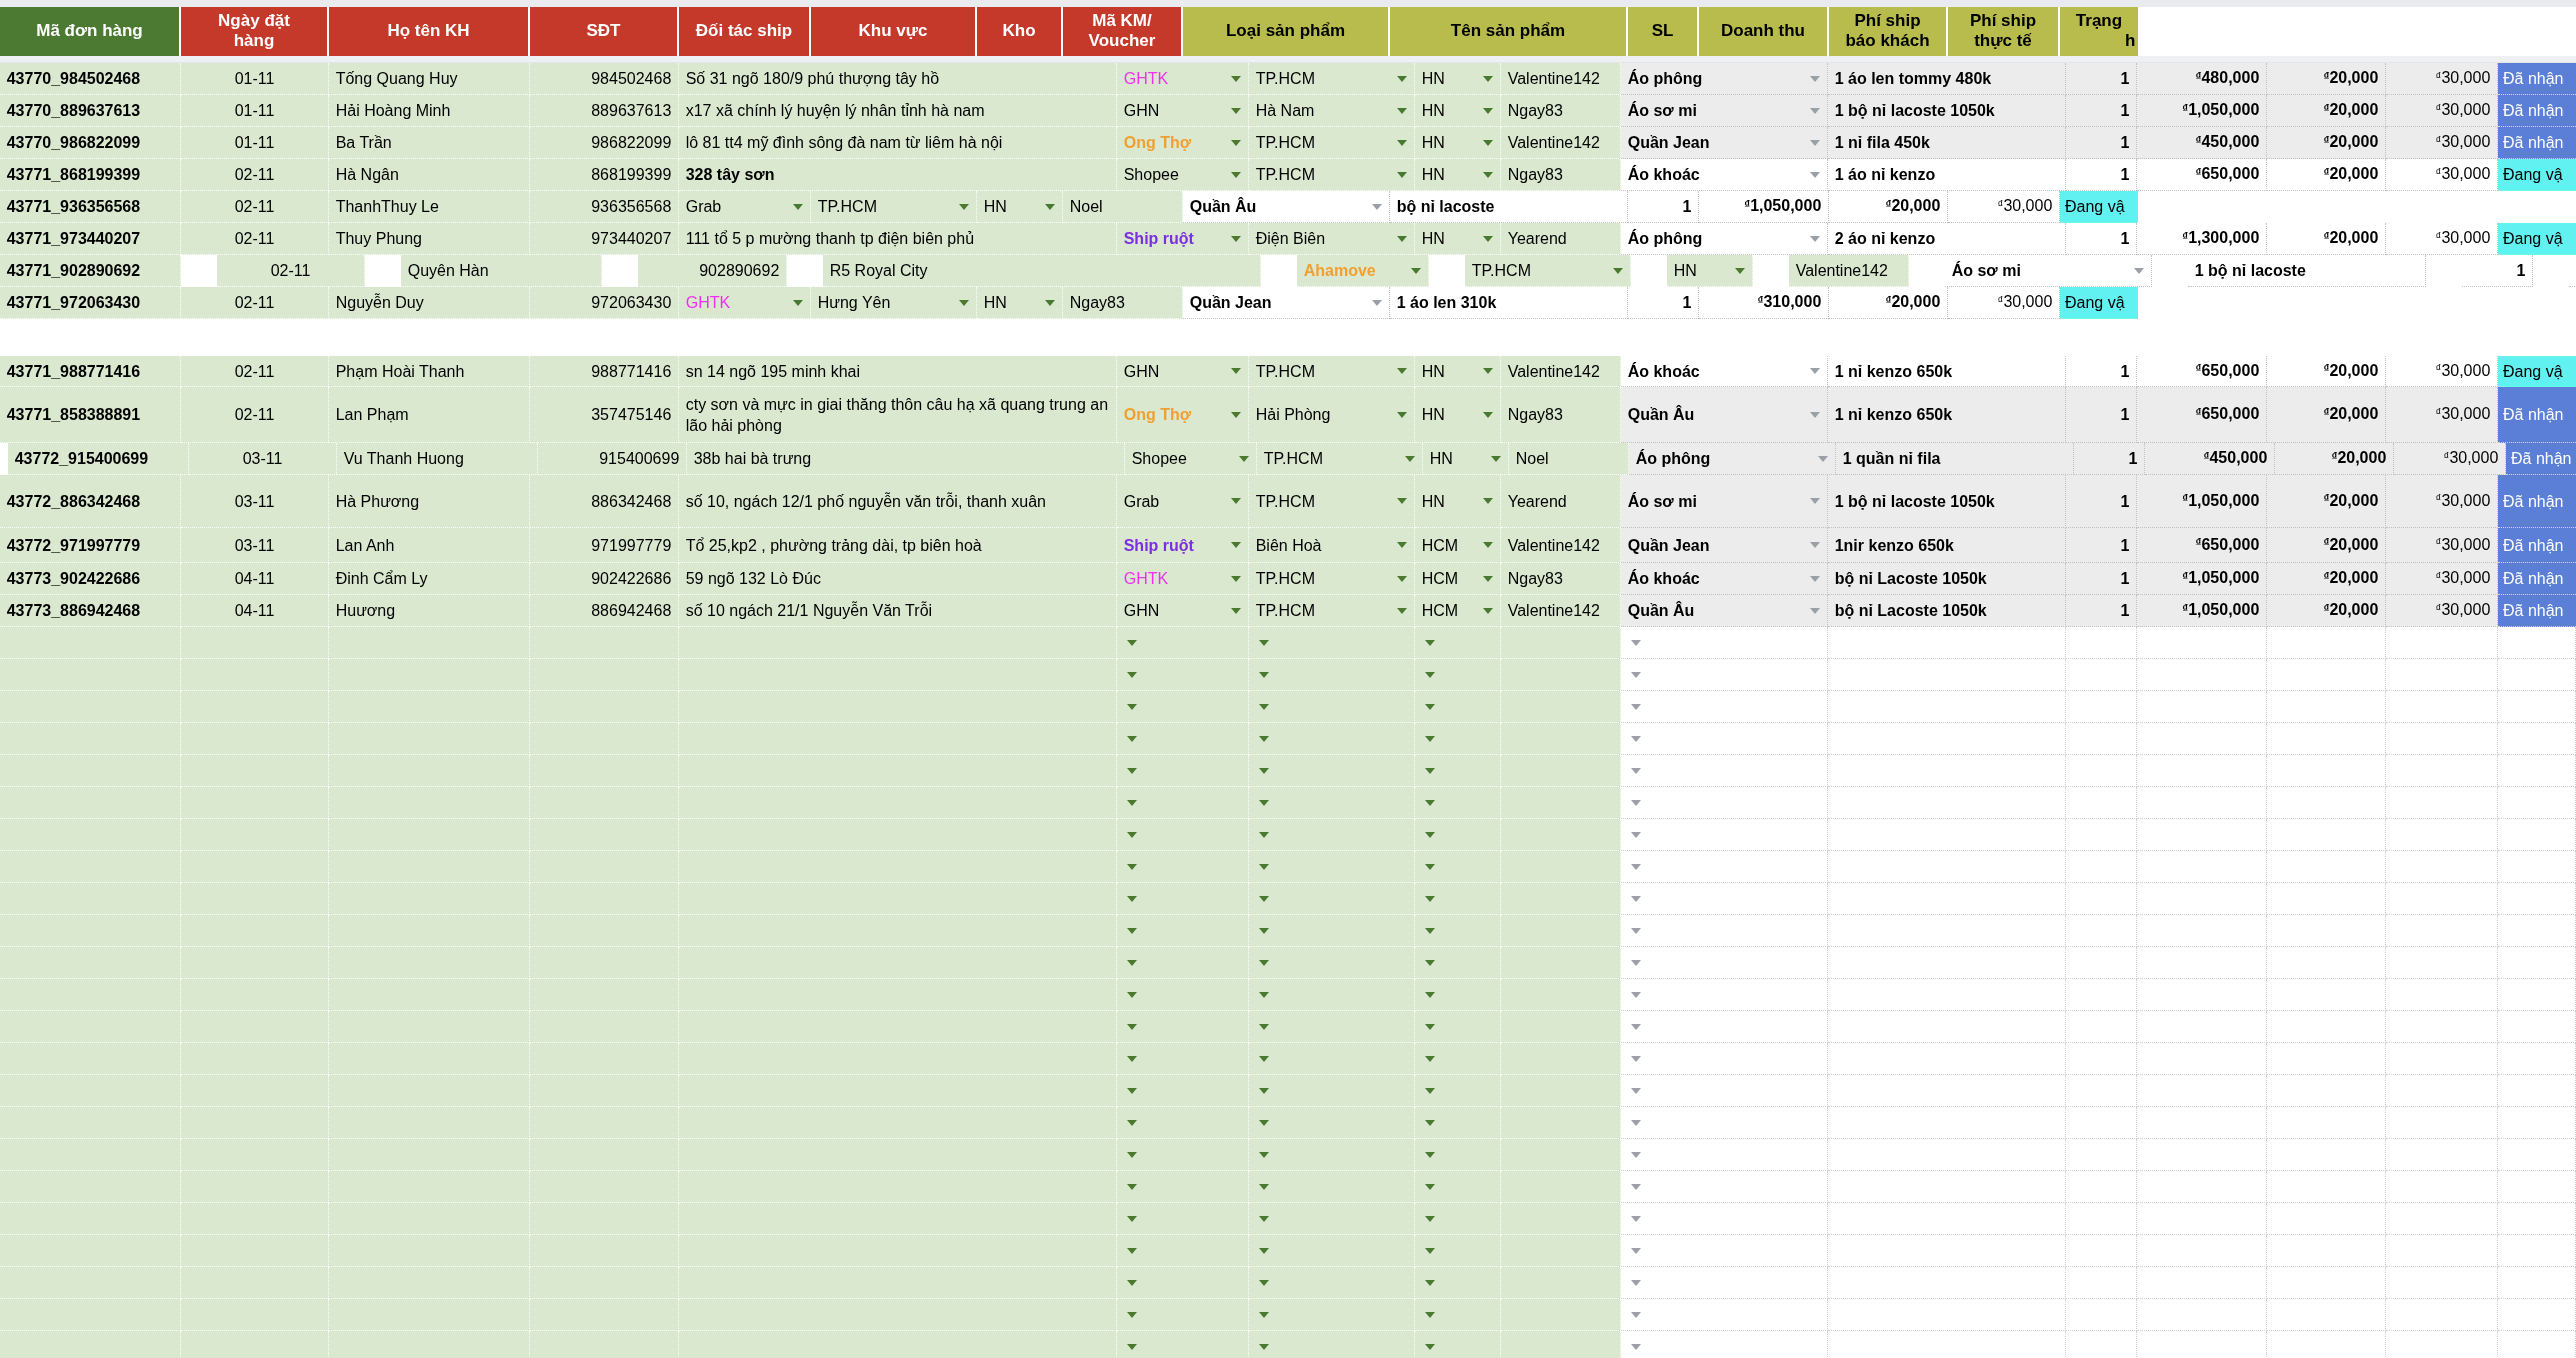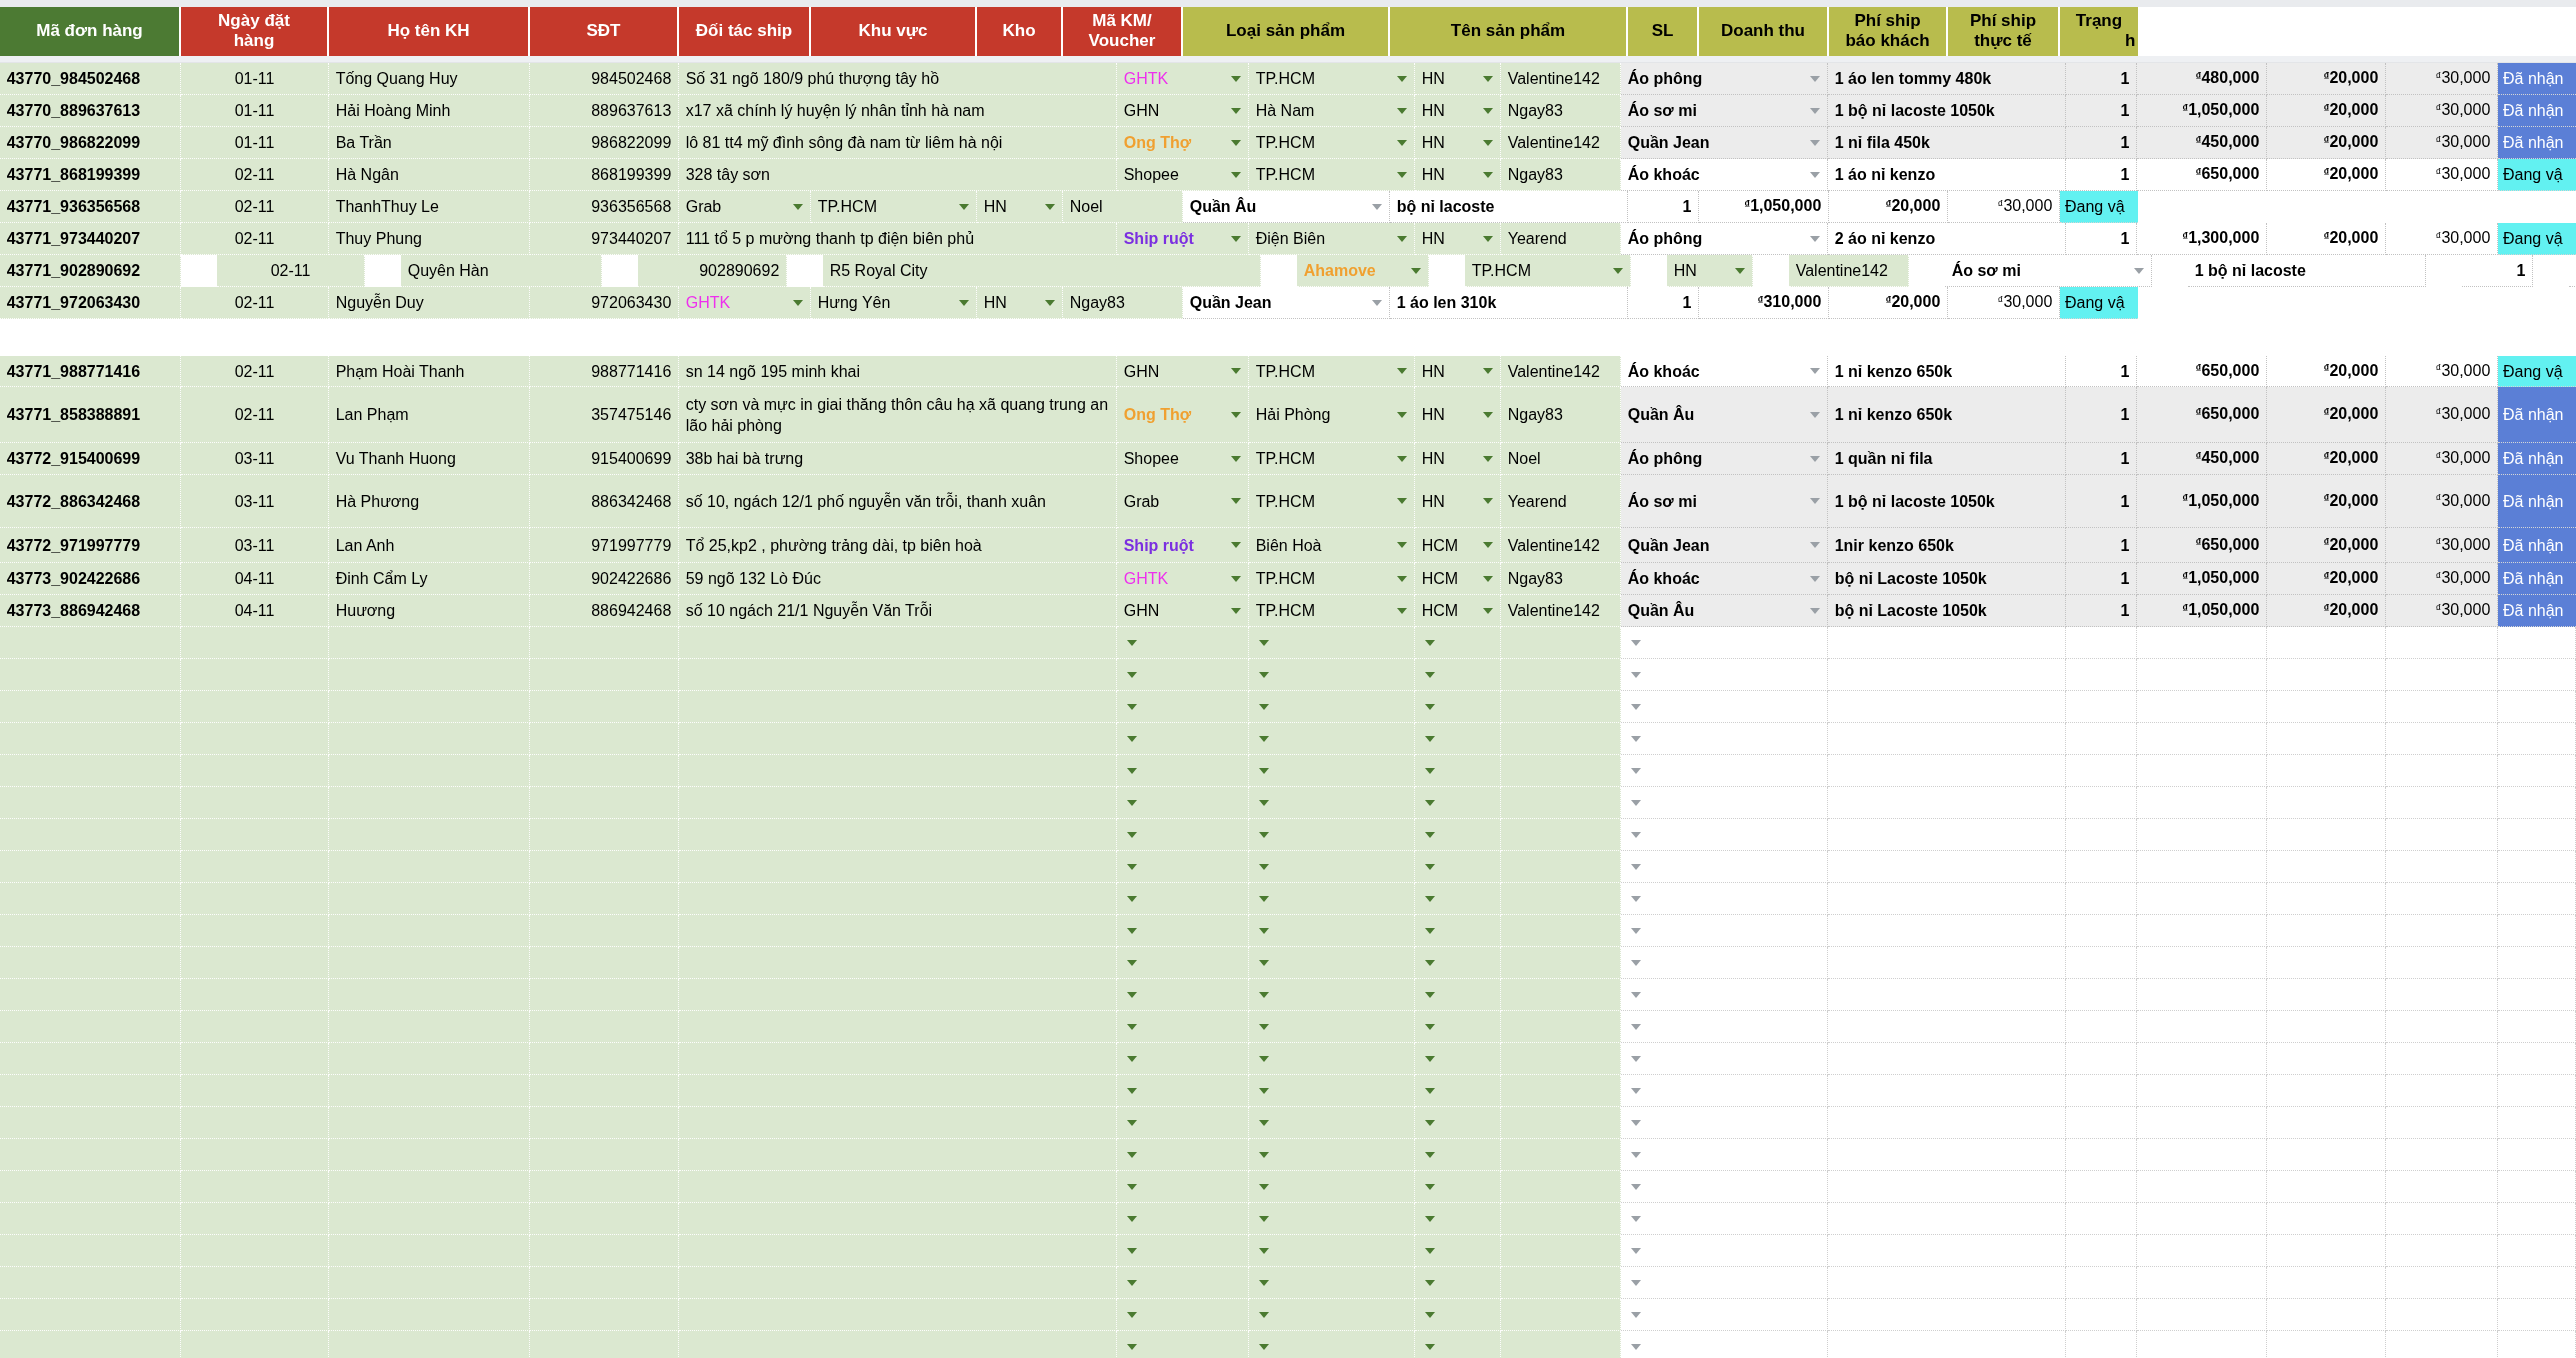--- a/index.html
+++ b/index.html
@@ -268,21 +268,21 @@
         </div>
         <div class="cell c1 zgreen" style="width: 148px;">
           <span>02-11</span>
         </div>
         <div class="cell c2 zgreen" style="width: 201px;">
           <span>Hà Ngân</span>
         </div>
         <div class="cell c3 zgreen" style="width: 149px;">
           <span>868199399</span>
         </div>
-        <div class="cell c4 zgreen" style="width: 438px;">
+        <div class="cell c4 zgreen" style="width: 438px; font-weight: bold;">
           <span>328 tây sơn</span>
         </div>
         <div class="cell c5 zgreen" style="width: 132px;">
           <span style="color: rgb(0, 0, 0);">Shopee</span>
           <span class="arrow arrow-green"></span>
         </div>
         <div class="cell c6 zgreen" style="width: 166px;">
           <span>TP.HCM</span>
           <span class="arrow arrow-green"></span>
         </div>
@@ -627,21 +627,21 @@
         <div class="cell c13 zgrey" style="width: 119px;">
           <span class="money"><span class="dong">₫</span>20,000</span>
         </div>
         <div class="cell c14 zgrey" style="width: 112px;">
           <span class="money"><span class="dong">₫</span>30,000</span>
         </div>
         <div class="cell c15 zstatus st-received" style="width: 78px;">
           <span>Đã nhận</span>
         </div>
       </div>
-      <div class="row" style="height: 32px;">
+      <div class="row" style="height: 32px; padding-left: 8px;">
         <div class="cell c0 zgreen" style="width: 181px;">
           <span>43772_915400699</span>
         </div>
         <div class="cell c1 zgreen" style="width: 148px;">
           <span>03-11</span>
         </div>
         <div class="cell c2 zgreen" style="width: 201px;">
           <span>Vu Thanh Huong</span>
         </div>
         <div class="cell c3 zgreen" style="width: 149px;">

